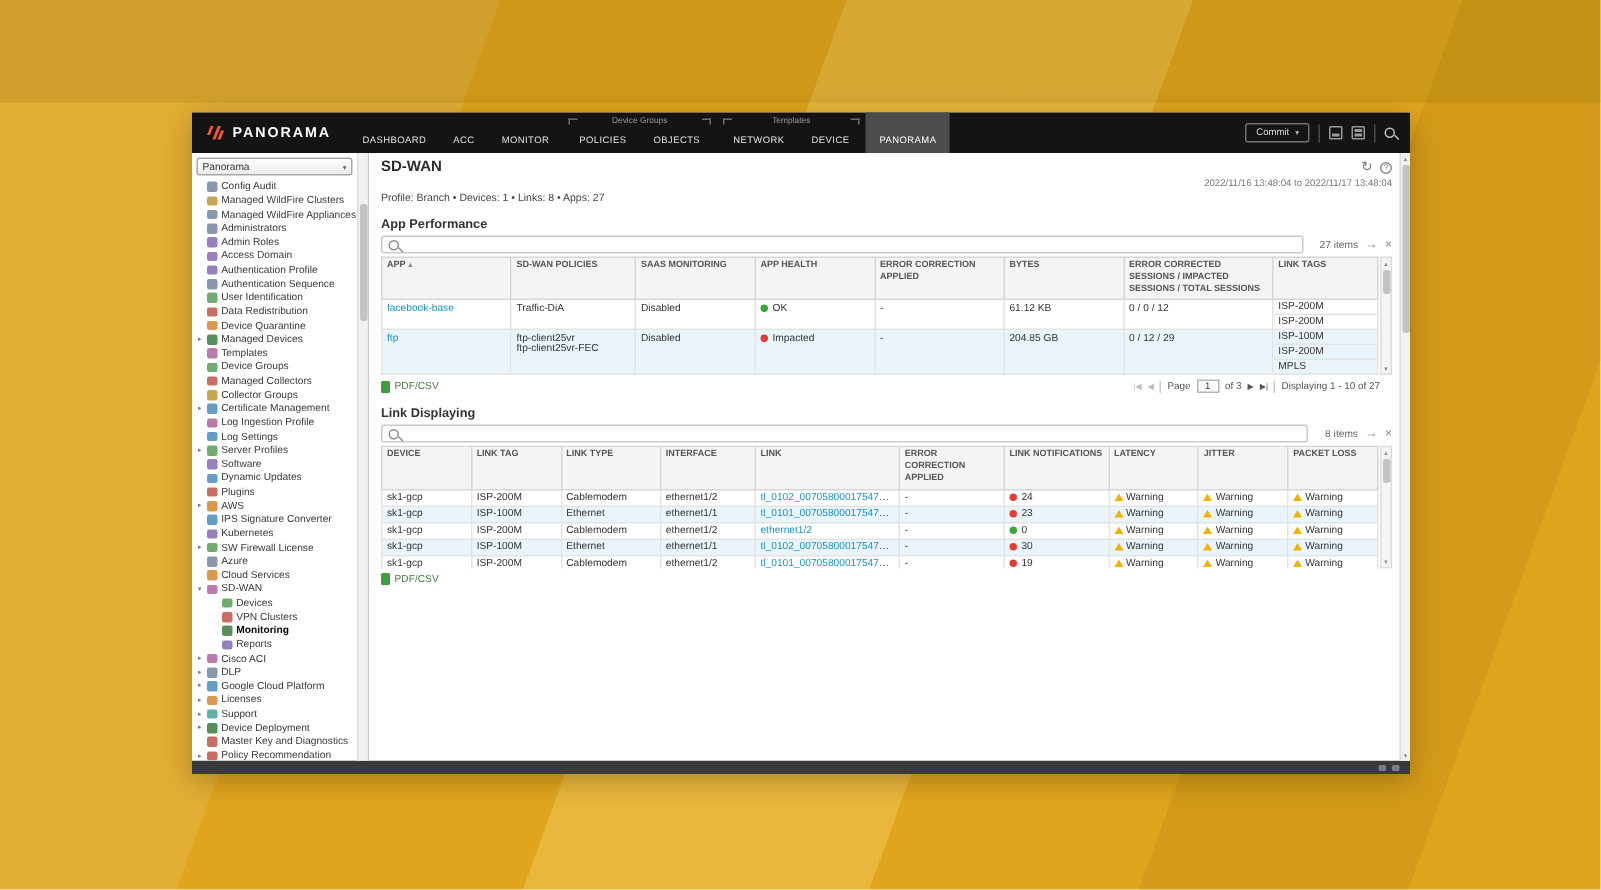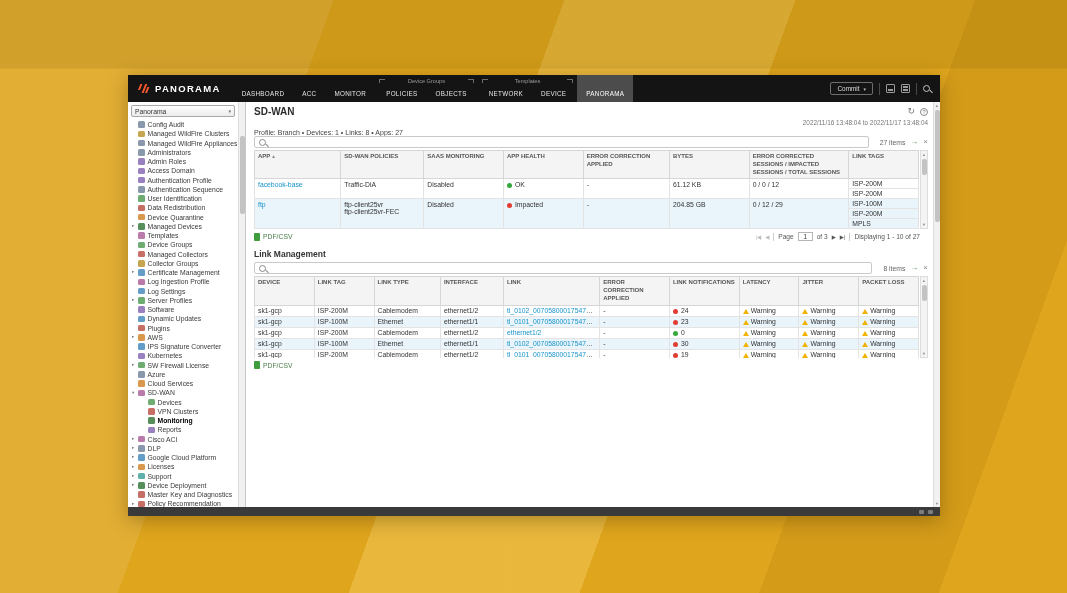--- a/index.html
+++ b/index.html
@@ -409,20 +409,21 @@
           <div class="title-icons">
             <span class="refresh">↻</span>
             <span class="help">?</span>
           </div>
         </div>
 
 
         <div class="timespan">2022/11/16 13:48:04 to 2022/11/17 13:48:04</div>
         <div class="summary">Profile: Branch  •  Devices: 1  •  Links: 8  •  Apps: 27</div>
 
+        <h2>App Performance</h2>
         <div class="filter-row">
           <div class="search-box">
             <span class="mag dark"></span>
             <input class="search-input" style="">
           </div>
           <span class="items-count">27 items</span>
           <span class="mini-arrow">→</span>
           <span class="mini-x">×</span>
         </div>
         <div class="table-wrap">
@@ -502,21 +503,21 @@
             <span>Page</span>
             <span class="page-box">1</span>
             <span>of 3</span>
             <span class="pg-btn">▶</span>
             <span class="pg-btn">▶|</span>
             <span class="pg-sep"></span>
             <span>Displaying 1 - 10 of 27</span>
           </div>
         </div>
 
-        <h2>Link Management</h2>
+        <h2>Link Displaying</h2>
         <div class="filter-row">
           <div class="search-box">
             <span class="mag dark"></span>
             <input class="search-input" style="">
           </div>
           <span class="items-count">8 items</span>
           <span class="mini-arrow">→</span>
           <span class="mini-x">×</span>
         </div>
         <div class="table-wrap clip">

